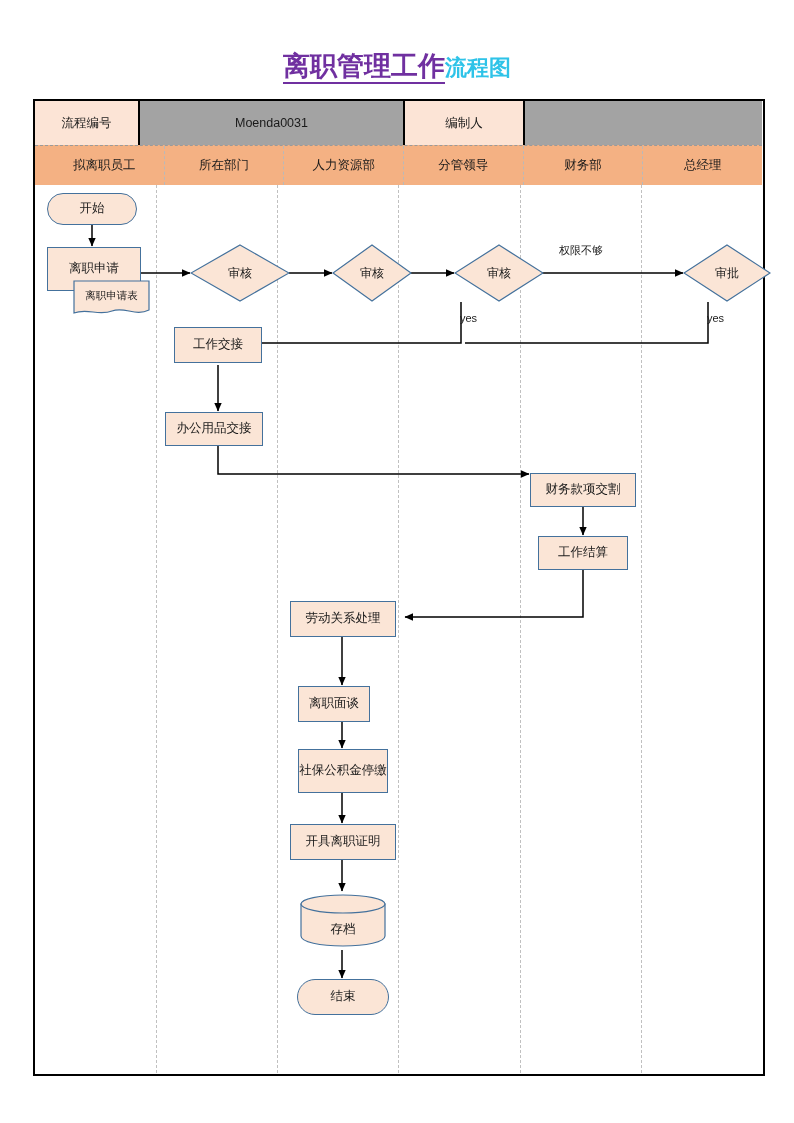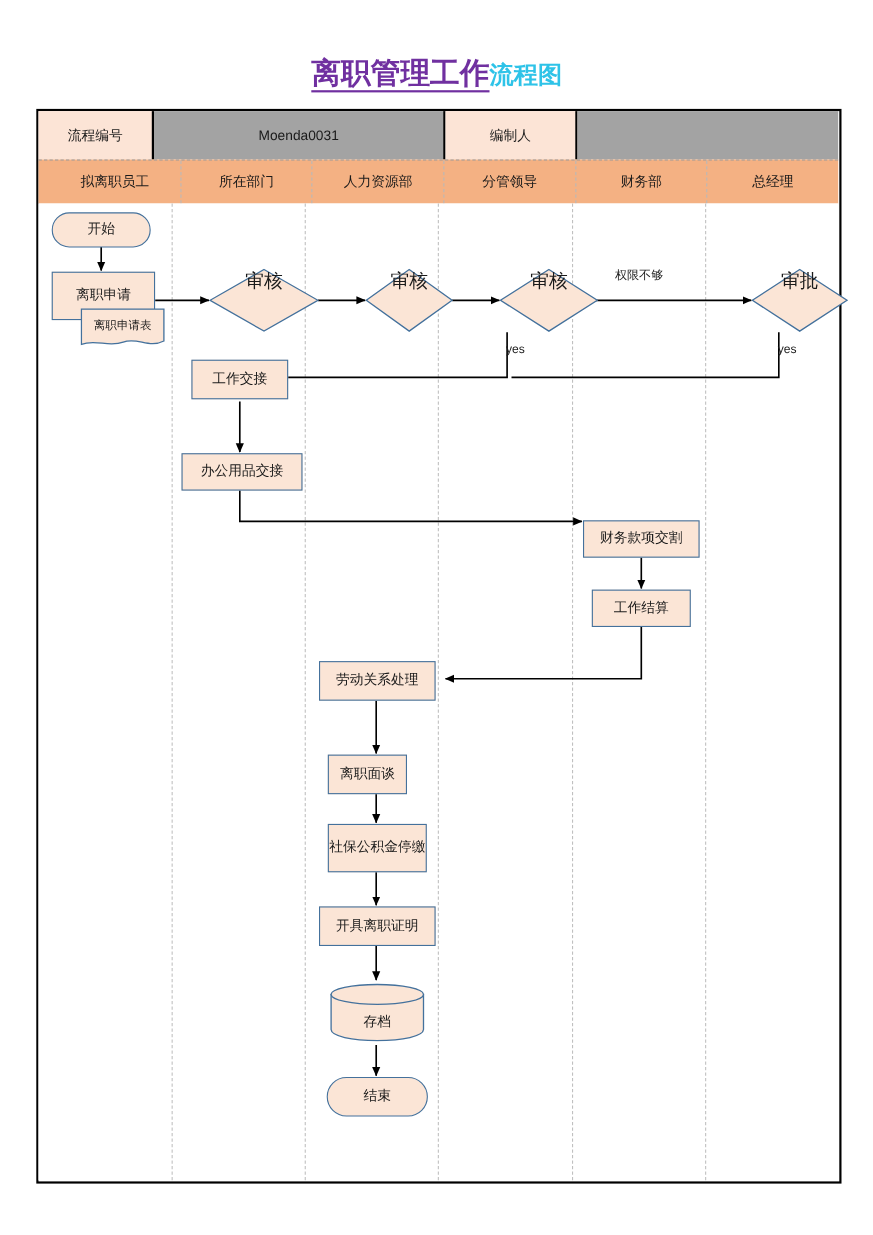--- a/index.html
+++ b/index.html
@@ -135,23 +135,23 @@
   
   .diamond {
     position: absolute;
   }
   .diamond svg { display: block; }
   .diamond .dtext {
     position: absolute;
     left: 0; top: 0;
     width: 100%; height: 100%;
     display: flex;
-    align-items: flex-start;
-    justify-content: center;
-    font-size: 17px;
+    align-items: center;
+    justify-content: center;
+    font-size: 12px;
     color: #1a1a1a;
   }
 
   
   .docshape { position: absolute; }
   .docshape svg { display: block; }
   .docshape .dctext {
     position: absolute;
     left: 0; top: 0;
     width: 100%;
@@ -341,21 +341,21 @@
         </svg>
         <div class="dtext">
             <span>审批</span>
           </div>
       </div>
 
       <div class="node proc" style="left:139px;top:142px;width:88px;height:36px;">
         <span>工作交接</span>
       </div>
 
-      <div class="node proc" style="left:130px;top:227px;width:110px;height:34px;">
+      <div class="node proc" style="left:130px;top:227px;width:98px;height:34px;">
         <span>办公用品交接</span>
       </div>
 
       <div class="node proc" style="left:495px;top:288px;width:106px;height:34px;">
         <span>财务款项交割</span>
       </div>
 
       <div class="node proc" style="left:503px;top:351px;width:90px;height:34px;">
         <span>工作结算</span>
       </div>

